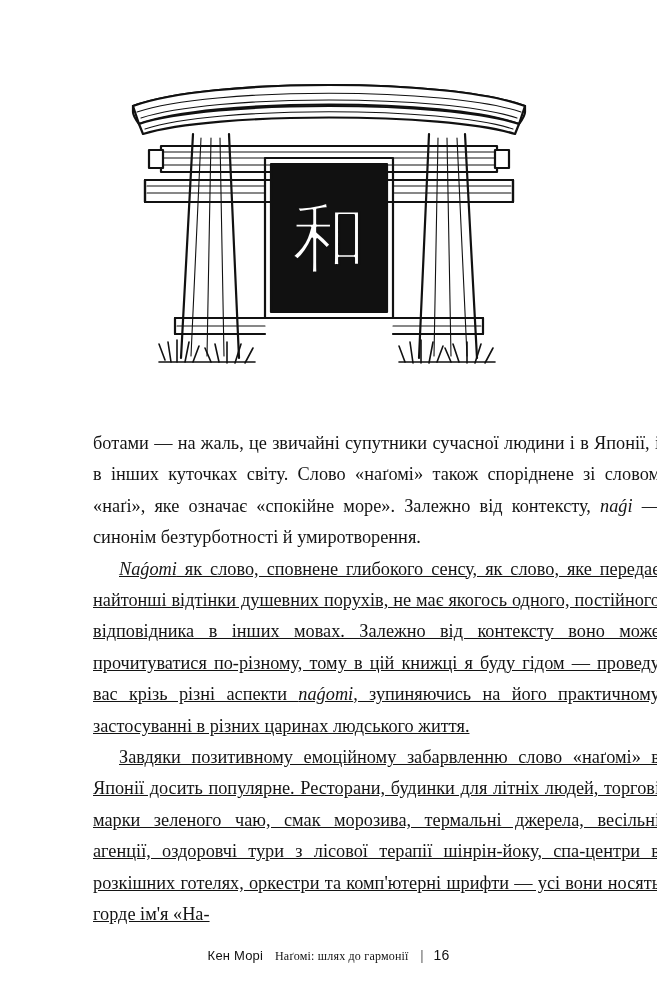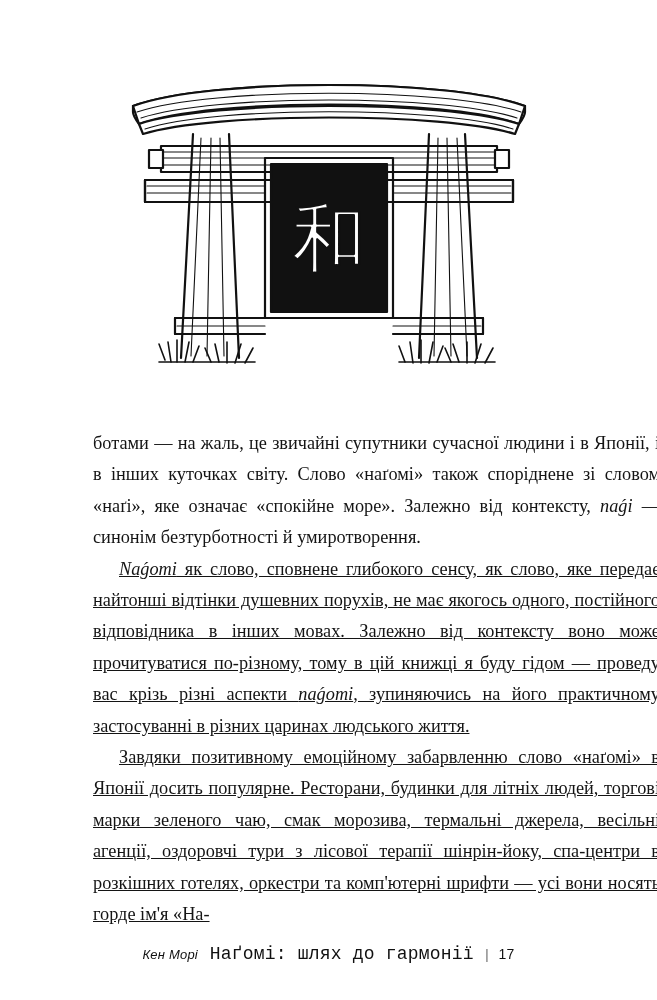--- a/index.html
+++ b/index.html
@@ -67,25 +67,24 @@
     left: 0;
     width: 657px;
     text-align: center;
     font-size: 14.5px;
     letter-spacing: 0.2px;
     color: #111111;
   }
   .footer .author {
     font-family: "Liberation Sans", sans-serif;
     font-size: 13px;
-    font-style: italic;
   }
   .footer .title {
-    font-family: Liberation Mono, monospace;
-    font-size: 18px;
+    font-family: Liberation Serif, serif;
+    font-size: 12px;
   }
   .footer .sep {
     display: inline-block;
     margin: 0 6px 0 8px;
     color: #111111;
   }
   .footer .pageno {
     font-family: "Liberation Sans", sans-serif;
     font-size: 14px;
   }
@@ -179,16 +178,16 @@
   <div class="body-text" id="body-text">
       <p><span>ботами — на жаль, це звичайні супутники сучасної людини і в Японії, і в інших куточках світу. Слово «наґомі» також споріднене зі словом «наґі», яке означає «спокійне море». Залежно від контексту, </span><i>naǵi</i><span> — синонім безтурботності й умиротворення.</span></p>
       <p class="indent"><i>Naǵomi</i><span> як слово, сповнене глибокого сенсу, як слово, яке передає найтонші відтінки душевних порухів, не має якогось одного, постійного відповідника в інших мовах. Залежно від контексту воно може прочитуватися по-різному, тому в цій книжці я буду гідом — проведу вас крізь різні аспекти </span><i>naǵomi</i><span>, зупиняючись на його практичному застосуванні в різних царинах людського життя.</span></p>
       <p class="indent"><span>Завдяки позитивному емоційному забарвленню слово «наґомі» в Японії досить популярне. Ресторани, будинки для літніх людей, торгові марки зеленого чаю, смак морозива, термальні джерела, весільні агенції, оздоровчі тури з лісової терапії шінрін-йоку, спа-центри в розкішних готелях, оркестри та комп'ютерні шрифти — усі вони носять горде ім'я «На-</span></p>
     </div>
 
   <div class="footer">
     <span class="author">Кен Морі</span>
     <span class="title" style="margin-left:8px;">Наґомі: шлях до гармонії</span>
     <span class="sep">|</span>
-    <span class="pageno">17</span>
+    <span class="pageno">16</span>
   </div>
 
 </div>
 
 </body></html>

